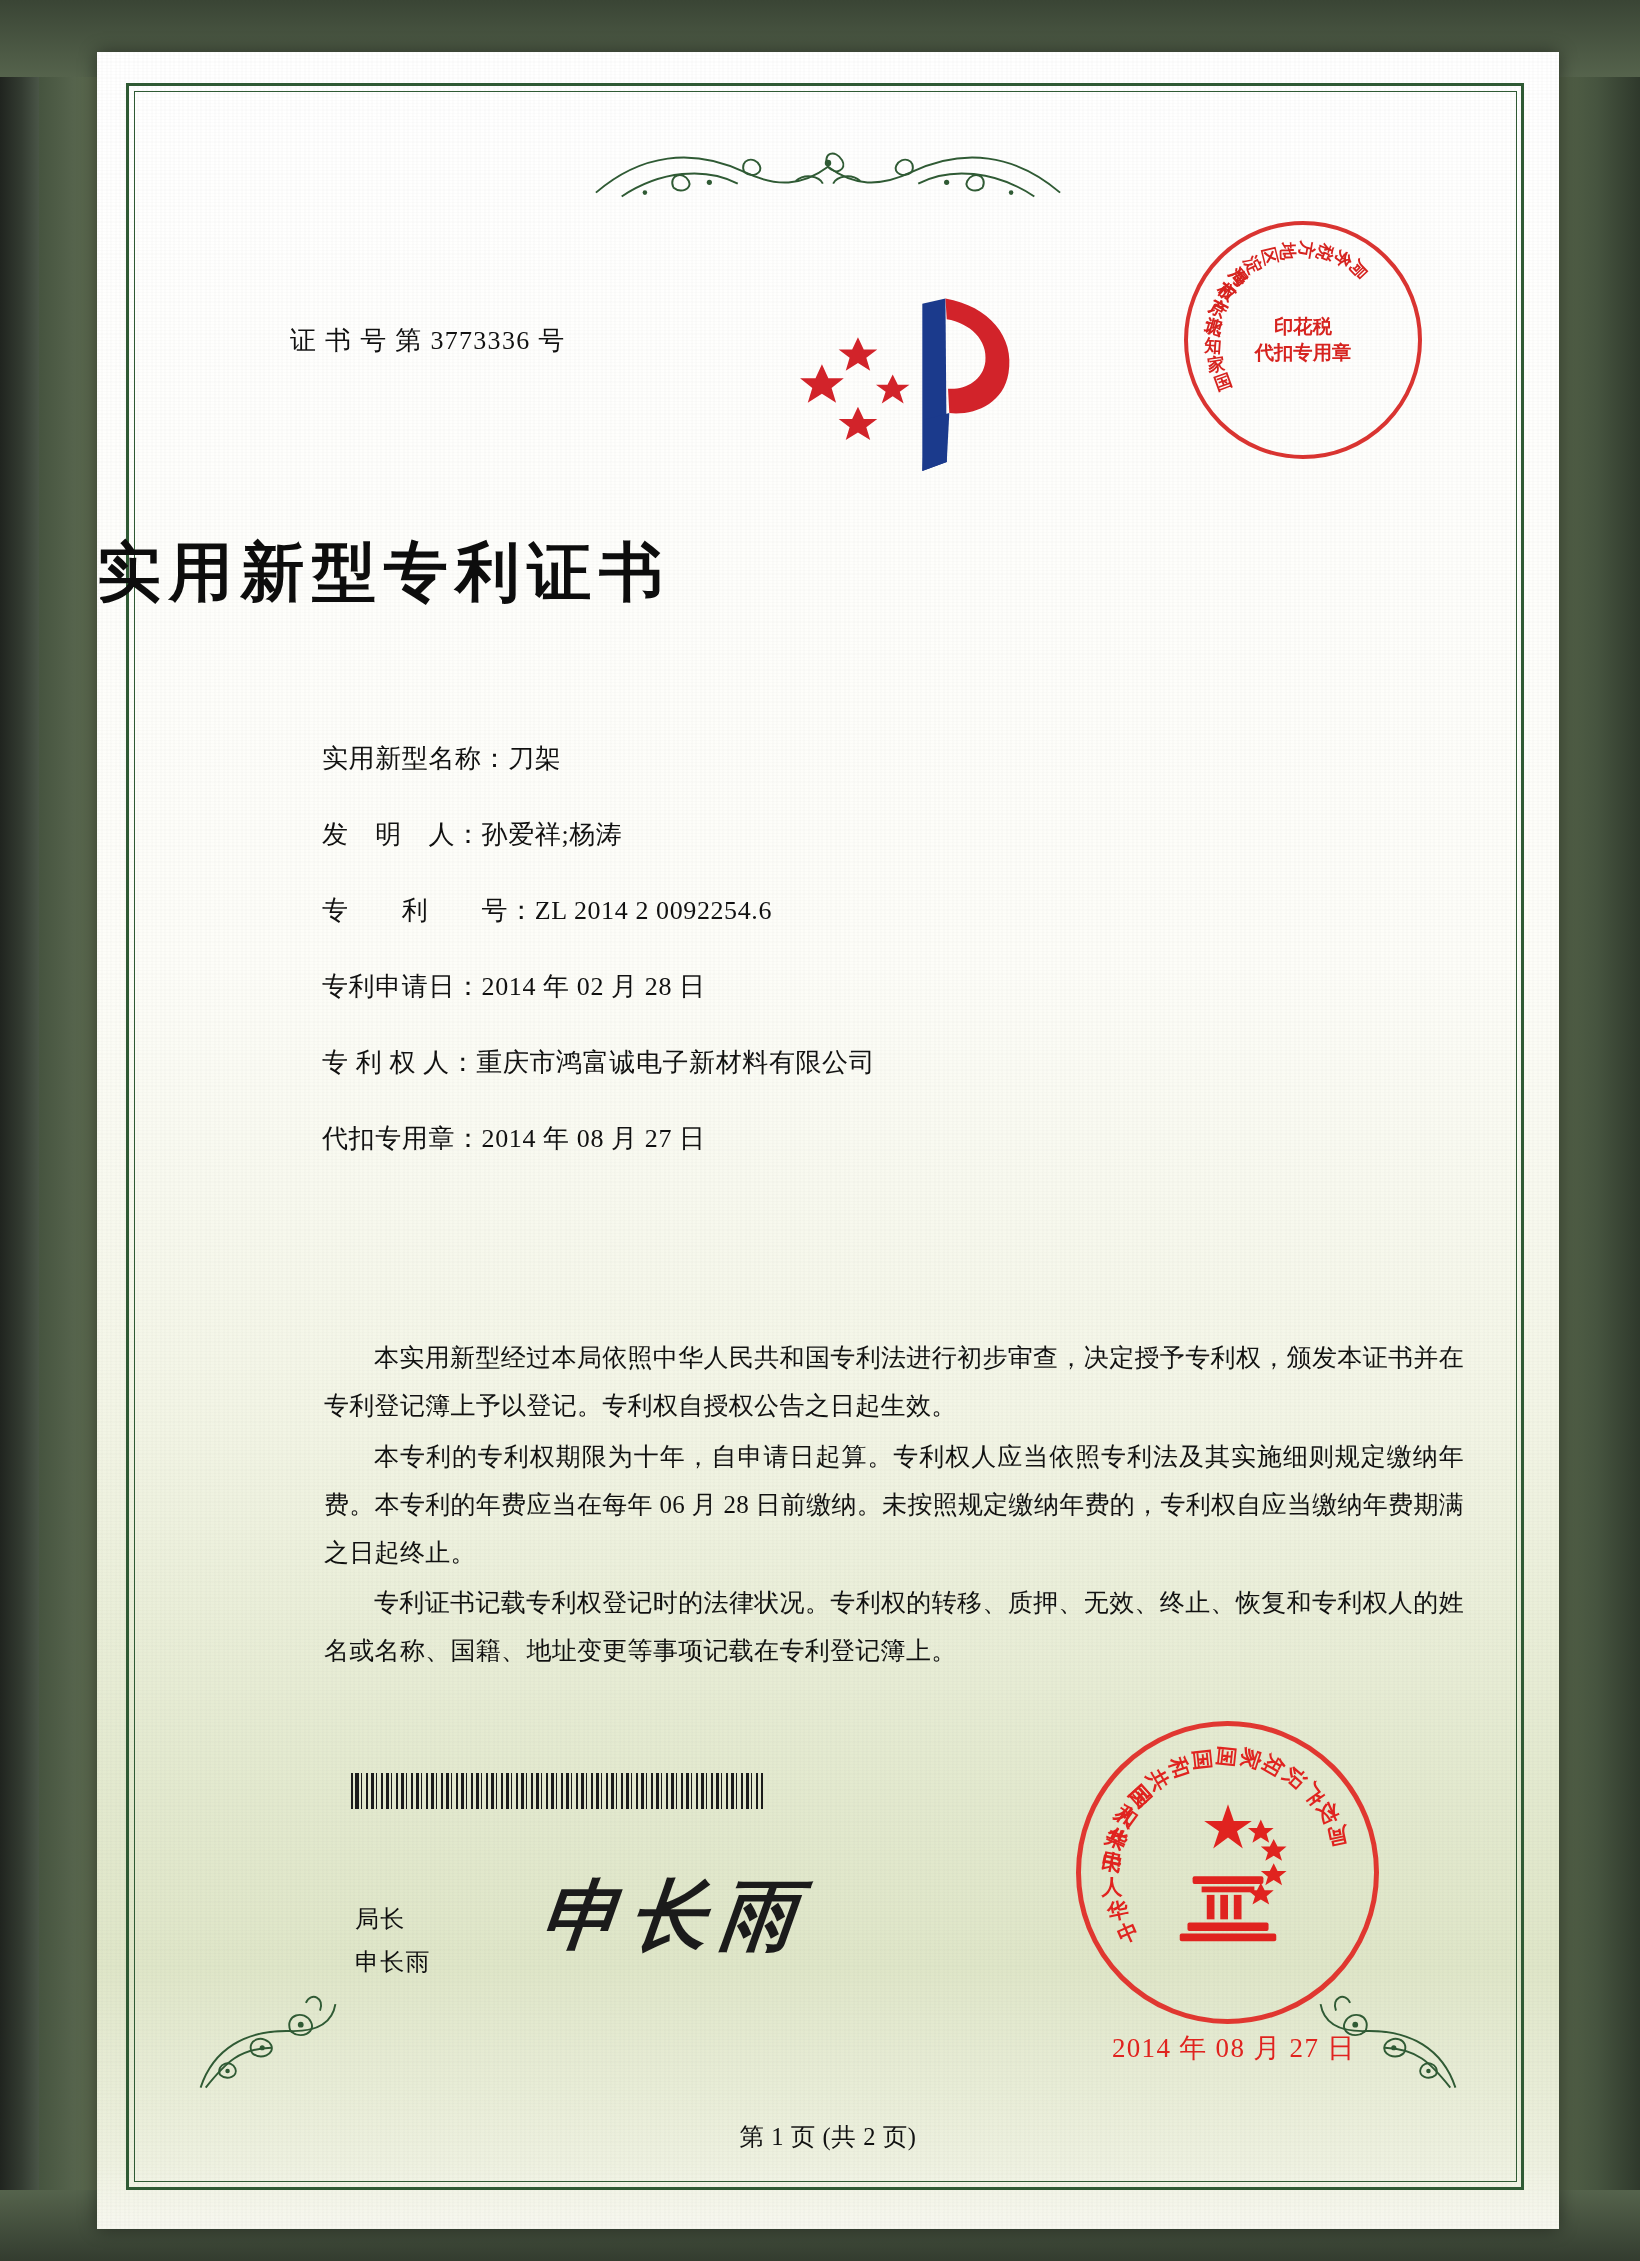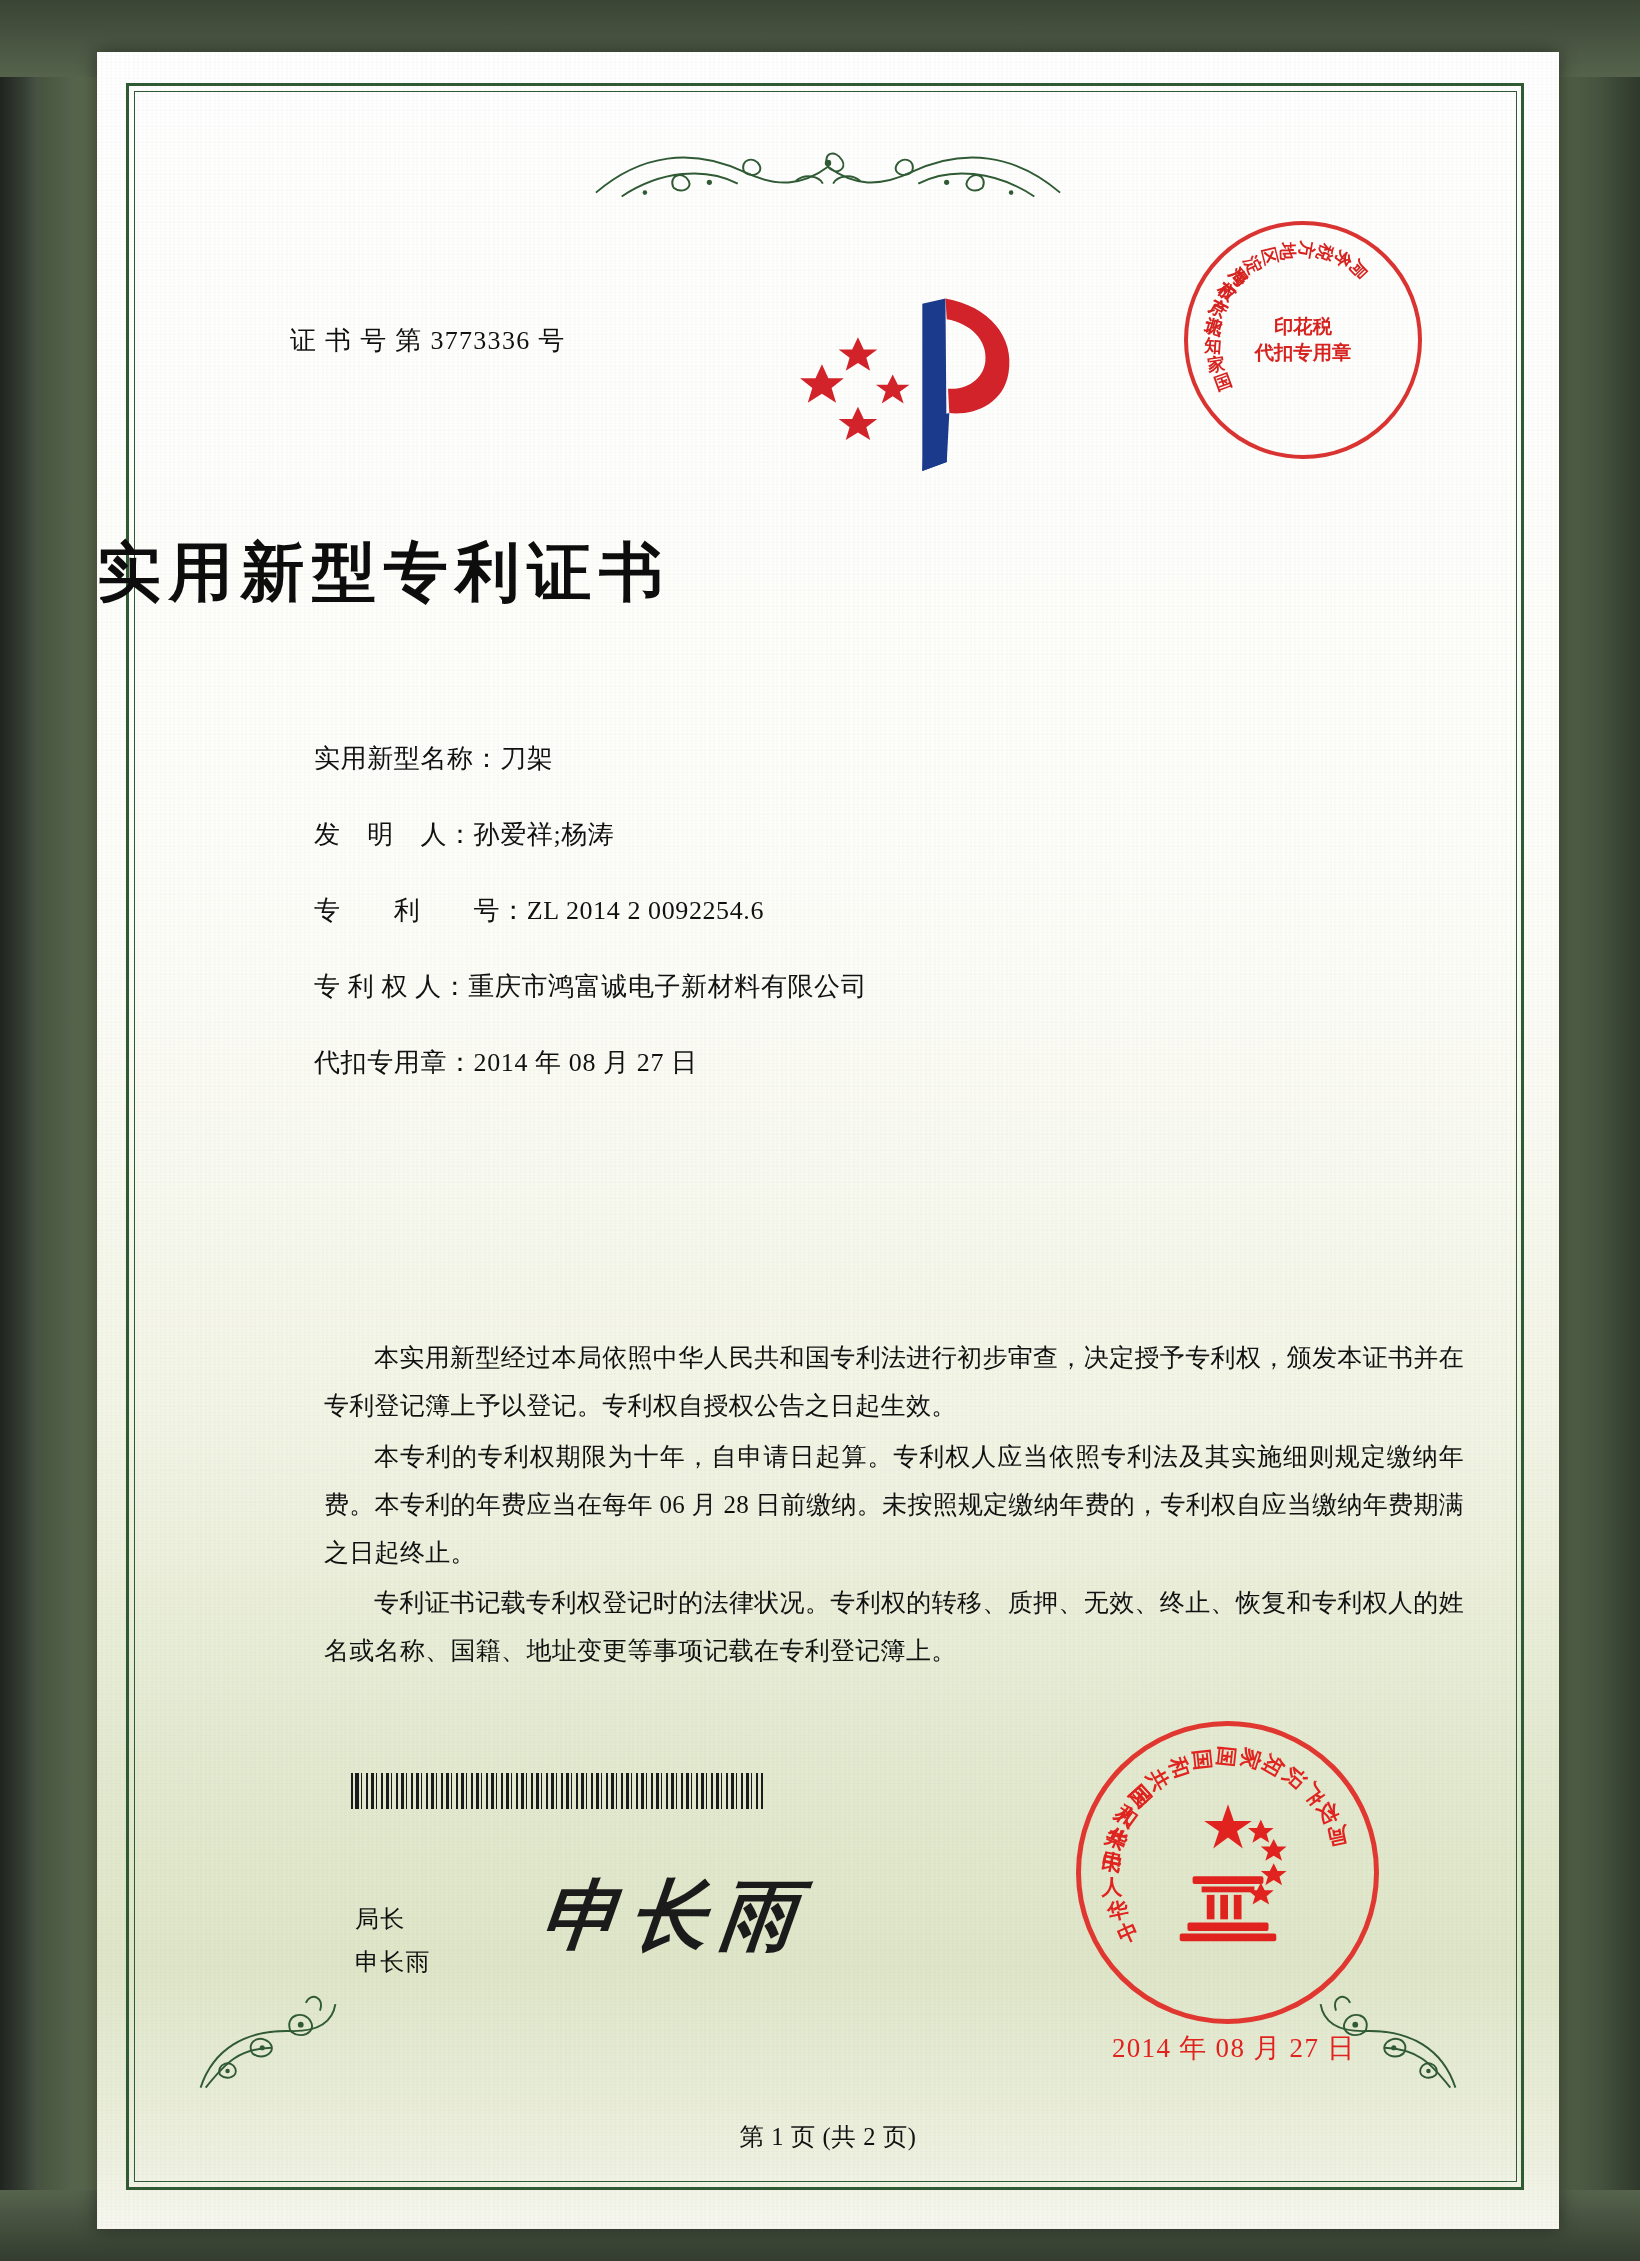--- a/index.html
+++ b/index.html
@@ -174,21 +174,21 @@
     font-size: 64px;
     font-weight: bold;
     letter-spacing: 7.7px;
     color: #0d0d0d;
     font-family: "Liberation Serif", "DejaVu Serif", serif;
   }
 
   
   #fields {
     position: absolute;
-    left: 217px;
+    left: 225px;
     top: 689px;
     width: 1127px;
   }
   .field-row {
     font-size: 26px;
     color: #111;
     margin-bottom: 41px;
     white-space: nowrap;
     letter-spacing: 0.6px;
   }
@@ -427,20 +427,23 @@
 
     <div id="fields">
       <div class="field-row">
         <span class="field-label">实用新型名称：</span><span class="field-value">刀架</span>
       </div>
       <div class="field-row">
         <span class="field-label">发　明　人：</span><span class="field-value">孙爱祥;杨涛</span>
       </div>
       <div class="field-row">
         <span class="field-label">专　　利　　号：</span><span class="field-value">ZL 2014 2 0092254.6</span>
+      </div>
+      <div class="field-row">
+        <span class="field-label">专利申请日：</span><span class="field-value">2014 年 02 月 28 日</span>
       </div>
       <div class="field-row">
         <span class="field-label">专 利 权 人：</span><span class="field-value">重庆市鸿富诚电子新材料有限公司</span>
       </div>
       <div class="field-row">
         <span class="field-label">代扣专用章：</span><span class="field-value">2014 年 08 月 27 日</span>
       </div>
     </div>
 
     <div id="body-text">

